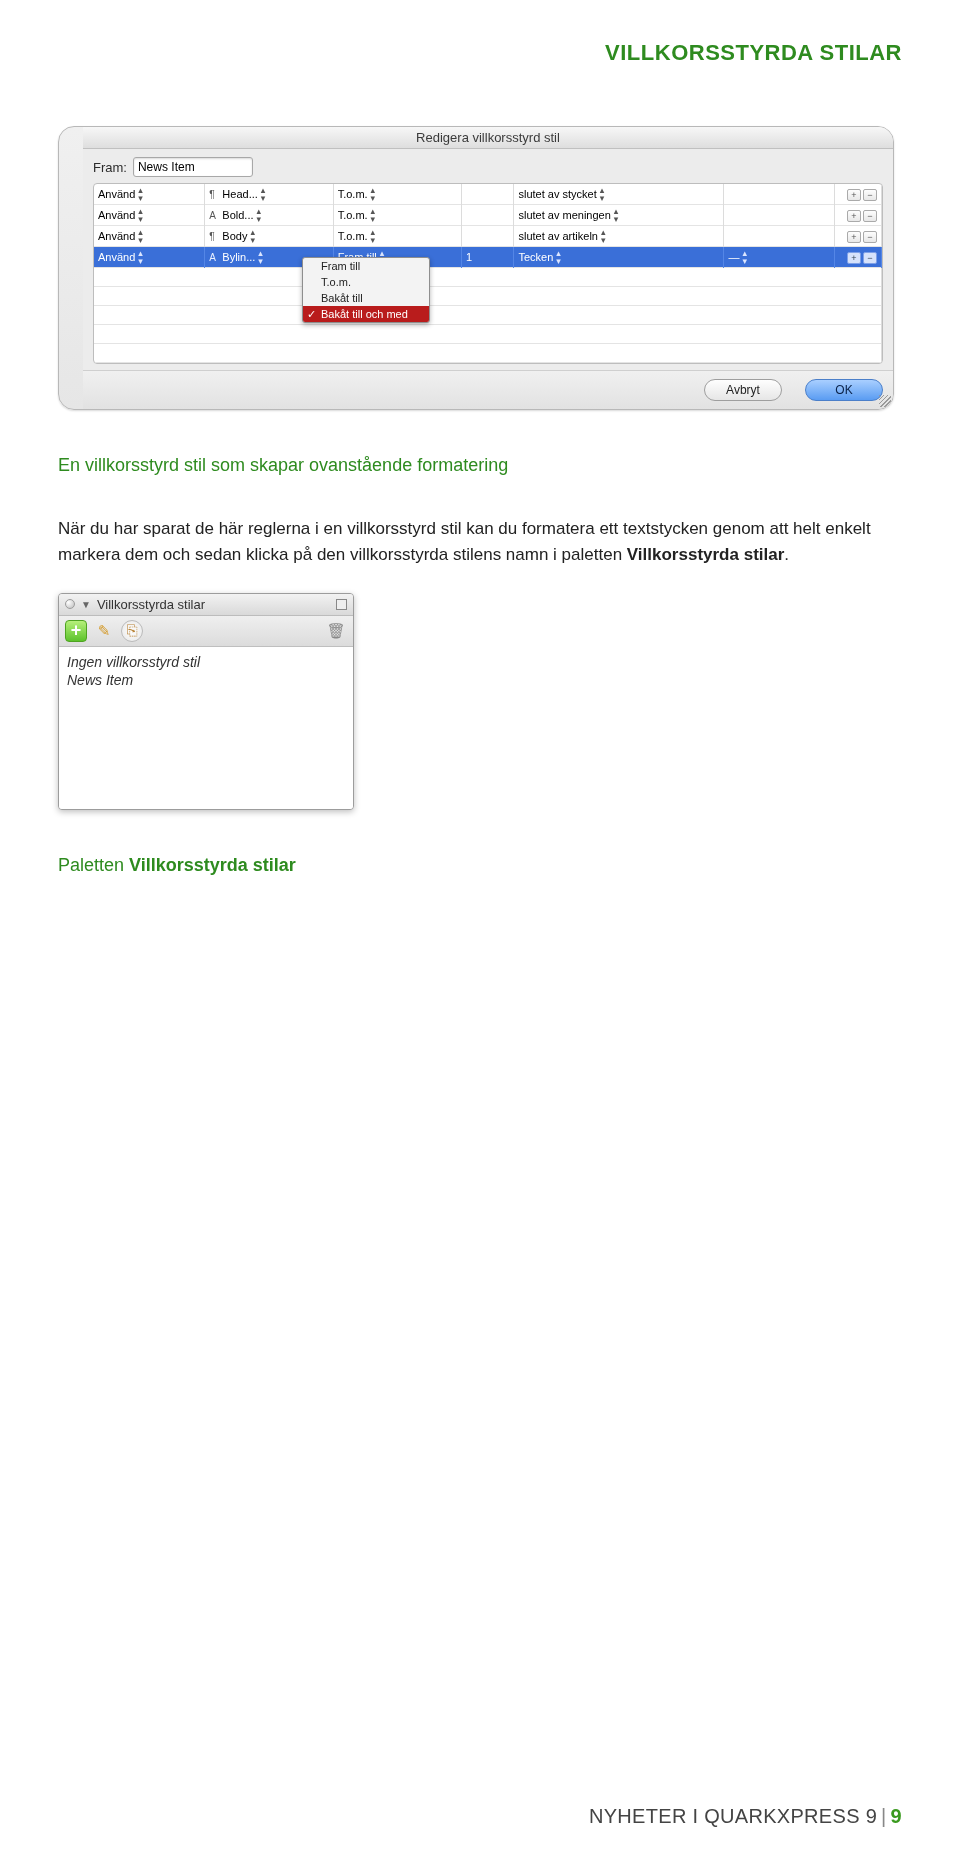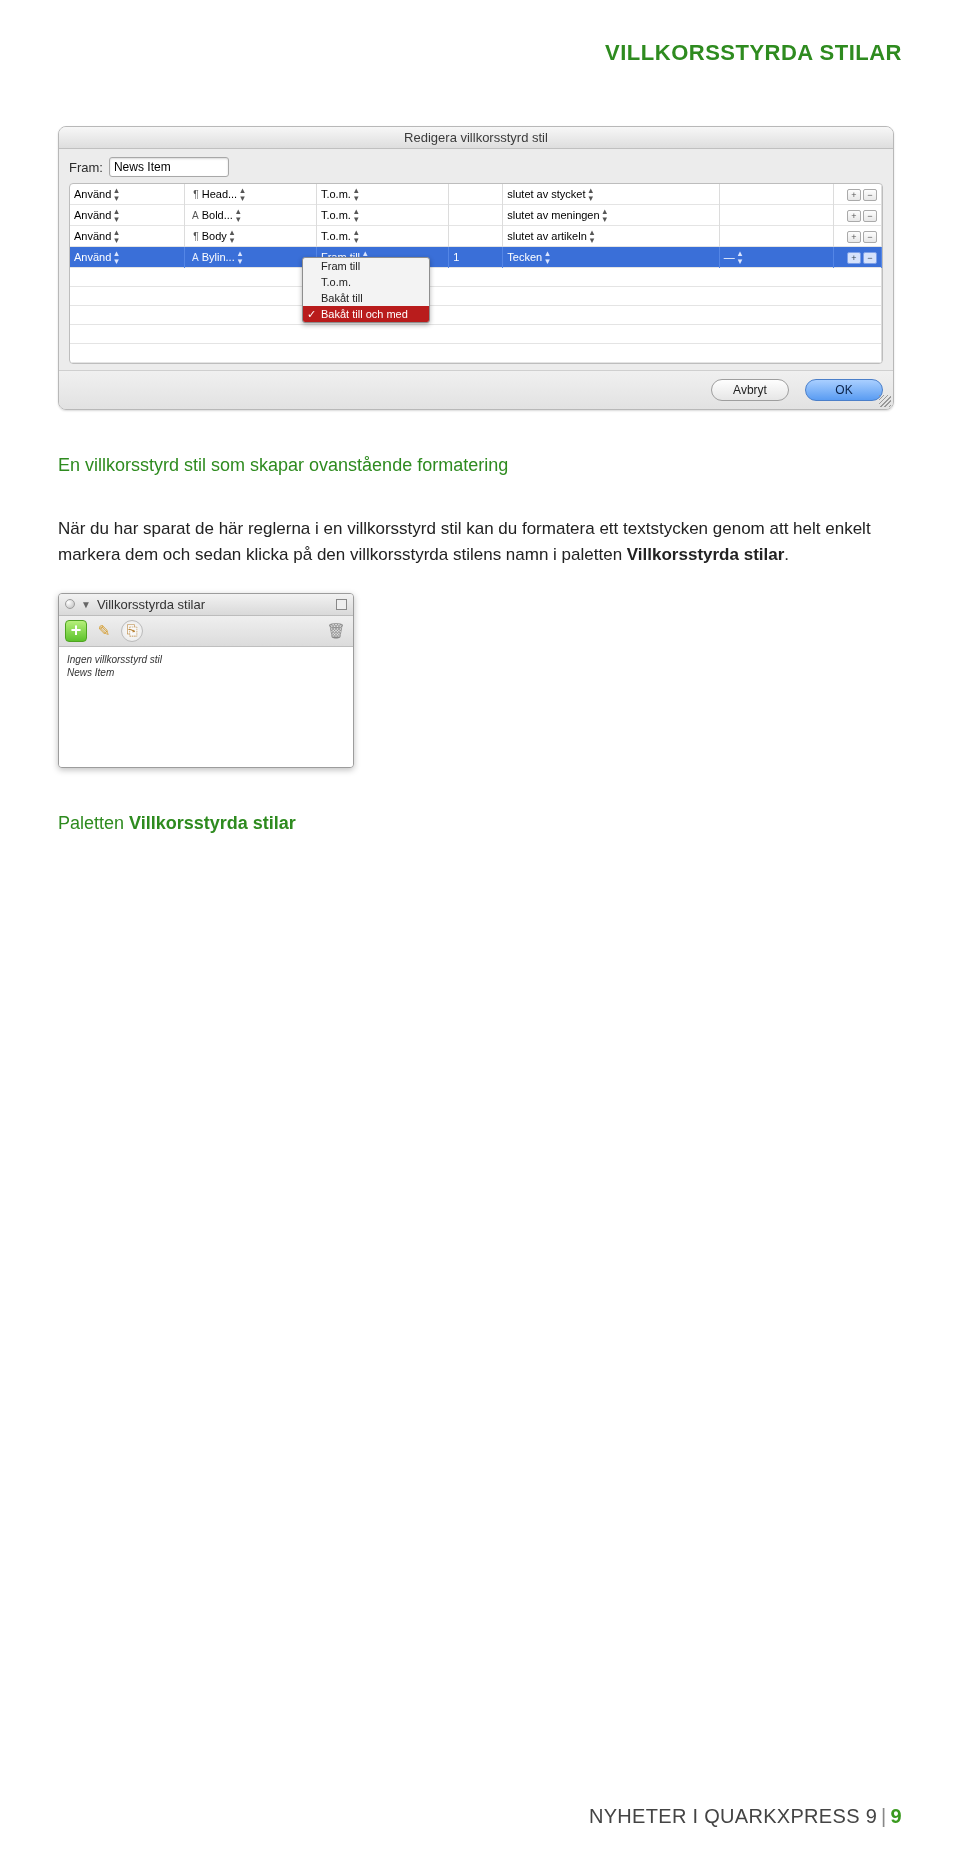--- a/index.html
+++ b/index.html
@@ -19,26 +19,27 @@
     font-size: 22px;
     font-weight: bold;
     color: #2e8b1f;
     letter-spacing: 0.5px;
     margin-bottom: 60px;
   }
   
   .dialog {
     width: 836px;
     border: 1px solid #b8b8b8;
-    border-radius: 8px;
+    border-radius: 16px;
     background: linear-gradient(#f0f0f0,#e6e6e6);
     margin-bottom: 28px;
     box-shadow: 0 1px 2px rgba(0,0,0,0.15);
     overflow: hidden;
     font-size: 13px;
+    padding-left: 24px;
   }
   .dialog-titlebar {
     background: linear-gradient(#f7f7f7,#dedede);
     text-align: center;
     font-size: 13px;
     color: #3b3b3b;
     padding: 3px 0;
     border-bottom: 1px solid #c0c0c0;
   }
   .dialog-body { padding: 8px 10px 6px 10px; background:#ececec; }
@@ -54,21 +55,21 @@
     background:#fff; width:100%;
   }
   table.rules { width:100%; border-collapse:collapse; font-size:11px; }
   table.rules td {
     border-right:1px solid #dcdcdc;
     padding:2px 4px; height:19px; vertical-align:middle;
     white-space:nowrap;
   }
   table.rules tr { border-bottom:1px solid #e4e4e4; }
   table.rules tr.selected td { background:#3a6fd8; color:#fff; border-right-color:#5486e6; }
-  .dd { display:inline-flex; align-items:center; gap:3px;text-align:right; }
+  .dd { display:inline-flex; align-items:center; gap:3px; }
   .dd .arrows { font-size:9px; line-height:8px; color:#555; display:flex; flex-direction:column; }
   tr.selected .dd .arrows { color:#dce6ff; }
   .icon-para { display:inline-block; width:10px; height:10px; font-size:10px; color:#555; }
   .icon-char { display:inline-block; width:10px; height:10px; font-size:10px; color:#555; }
   tr.selected .icon-para, tr.selected .icon-char { color:#e8effd; }
   .num-cell { background:#fff; }
   tr.selected .num-cell { background:#3a6fd8; }
   .btn-pm { display:inline-flex; gap:2px; }
   .btn-pm span {
     display:inline-flex; width:14px; height:12px; border:1px solid #aaa;
@@ -87,21 +88,21 @@
   .repeat-row {
     display:flex; align-items:center; gap:8px; padding:10px 6px 2px 6px; font-size:12px;
   }
   .repeat-row input[type=checkbox]{ width:14px; height:14px; }
   .repeat-select {
     width:180px; height:20px; border:1px solid #b5b5b5; border-radius:3px;
     background:linear-gradient(#fdfdfd,#ececec); font-size:11px; color:#9a9a9a;
     padding:1px 6px; display:flex; align-items:center; justify-content:space-between;
   }
   .dialog-footer {
-    display:flex; justify-content:flex-end; gap:16px;
+    display:flex; justify-content:flex-end; gap:23px;
     padding:8px 10px; border-top:1px solid #cfcfcf; background:linear-gradient(#f0f0f0,#e2e2e2);
     position:relative;
   }
   .dialog-footer .resize {
     position:absolute; right:2px; bottom:2px; width:12px; height:12px;
     background:repeating-linear-gradient(135deg,#999 0,#999 1px,transparent 1px,transparent 3px);
   }
   .btn {
     min-width:78px; height:22px; border:1px solid #9e9e9e; border-radius:11px;
     font-size:12px; background:linear-gradient(#fefefe,#e6e6e6);
@@ -149,21 +150,21 @@
     border:1px solid #4ea321; color:#fff; font-weight:bold; font-size:18px;
   }
   .tb-pencil { color:#d49a2a; }
   .tb-dup {
     width:22px; height:22px; border:1px solid #bbb; border-radius:11px;
     background:radial-gradient(circle,#fff,#e6e6e6); color:#b98438; font-size:14px;
     display:flex; align-items:center; justify-content:center;
   }
   .tb-trash { margin-left:auto; color:#888; }
   .palette-list {
-    background:#fff; padding:6px 8px 88px 8px; font-style:italic; font-size:10px; color:#333;
+    background:#fff; padding:6px 8px 120px 8px; font-style:italic; font-size:14px; color:#333;
   }
   .palette-list .item { padding:1px 0; font-style:italic; }
   
   .caption { color:#2e8b1f; font-size:18px; margin-bottom:40px;margin-top:45px; }
   .caption strong { font-weight:bold; }
   
   .footer {
     position:absolute; bottom:36px; right:58px;
     font-size:20px; color:#444; letter-spacing:0.3px;
   }

